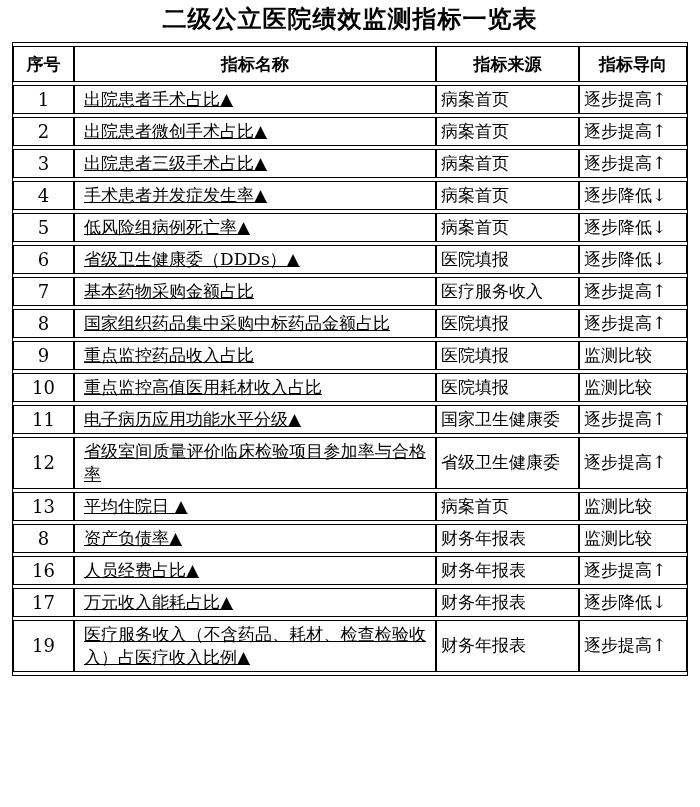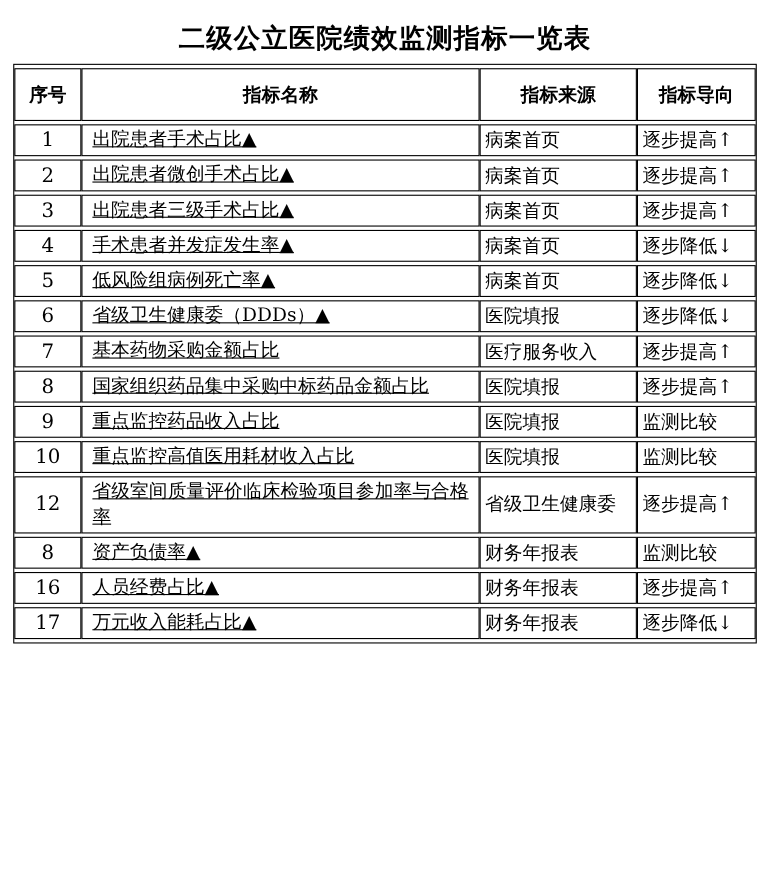--- a/index.html
+++ b/index.html
@@ -3,21 +3,21 @@
 <meta charset="utf-8">
 <style>
   * { box-sizing: border-box; }
   html, body { margin: 0; padding: 0; }
   body {
     width: 700px; height: 807px;
     background: #ffffff; color: #000000;
     font-family: "DejaVu Serif", "Liberation Serif", serif;
   }
   .page-title {
-    padding-top: 20px;
+    padding-top: 4px;
     text-align: center;
     font-size: 24px;
     font-weight: bold;
     letter-spacing: 1px;
     line-height: 30px;
   }
   table.indicators {
     width: 674px;
     margin: 8px auto 0 auto;
     table-layout: fixed;
@@ -32,21 +32,21 @@
   th, td {
     border: 1px solid #000;
     font-size: 17px;
     vertical-align: middle;
     padding: 2px 4px;
     overflow: hidden;
   }
   thead th {
     font-weight: bold;
     text-align: center;
-    height: 48px;
+    height: 36px;
     font-size: 17px;
   }
   td.cell-no { text-align: center; height: 29px; font-size: 18px; }
   td.cell-name {
     text-align: justify;
     text-justify: inter-ideograph;
     padding: 2px 9px;
     line-height: 1.35;
     text-decoration: underline;
   }
@@ -127,38 +127,56 @@
       <td class="cell-name">重点监控药品收入占比</td>
       <td class="cell-src">医院填报</td>
       <td class="cell-dir">监测比较</td>
     </tr>
     <tr>
       <td class="cell-no">10</td>
       <td class="cell-name">重点监控高值医用耗材收入占比</td>
       <td class="cell-src">医院填报</td>
       <td class="cell-dir">监测比较</td>
     </tr>
+    <tr>
+      <td class="cell-no">11</td>
+      <td class="cell-name">电子病历应用功能水平分级▲</td>
+      <td class="cell-src">国家卫生健康委</td>
+      <td class="cell-dir">逐步提高↑</td>
+    </tr>
     <tr class="tall">
       <td class="cell-no">12</td>
       <td class="cell-name">省级室间质量评价临床检验项目参加率与合格率</td>
       <td class="cell-src">省级卫生健康委</td>
       <td class="cell-dir">逐步提高↑</td>
+    </tr>
+    <tr>
+      <td class="cell-no">13</td>
+      <td class="cell-name">平均住院日 ▲</td>
+      <td class="cell-src">病案首页</td>
+      <td class="cell-dir">监测比较</td>
     </tr>
     <tr>
       <td class="cell-no">8</td>
       <td class="cell-name">资产负债率▲</td>
       <td class="cell-src">财务年报表</td>
       <td class="cell-dir">监测比较</td>
     </tr>
     <tr>
       <td class="cell-no">16</td>
       <td class="cell-name">人员经费占比▲</td>
       <td class="cell-src">财务年报表</td>
       <td class="cell-dir">逐步提高↑</td>
     </tr>
     <tr>
       <td class="cell-no">17</td>
       <td class="cell-name">万元收入能耗占比▲</td>
       <td class="cell-src">财务年报表</td>
       <td class="cell-dir">逐步降低↓</td>
     </tr>
+    <tr class="tall">
+      <td class="cell-no">19</td>
+      <td class="cell-name">医疗服务收入（不含药品、耗材、检查检验收入）占医疗收入比例▲</td>
+      <td class="cell-src">财务年报表</td>
+      <td class="cell-dir">逐步提高↑</td>
+    </tr>
   </tbody>
 </table>
 
 </body></html>

